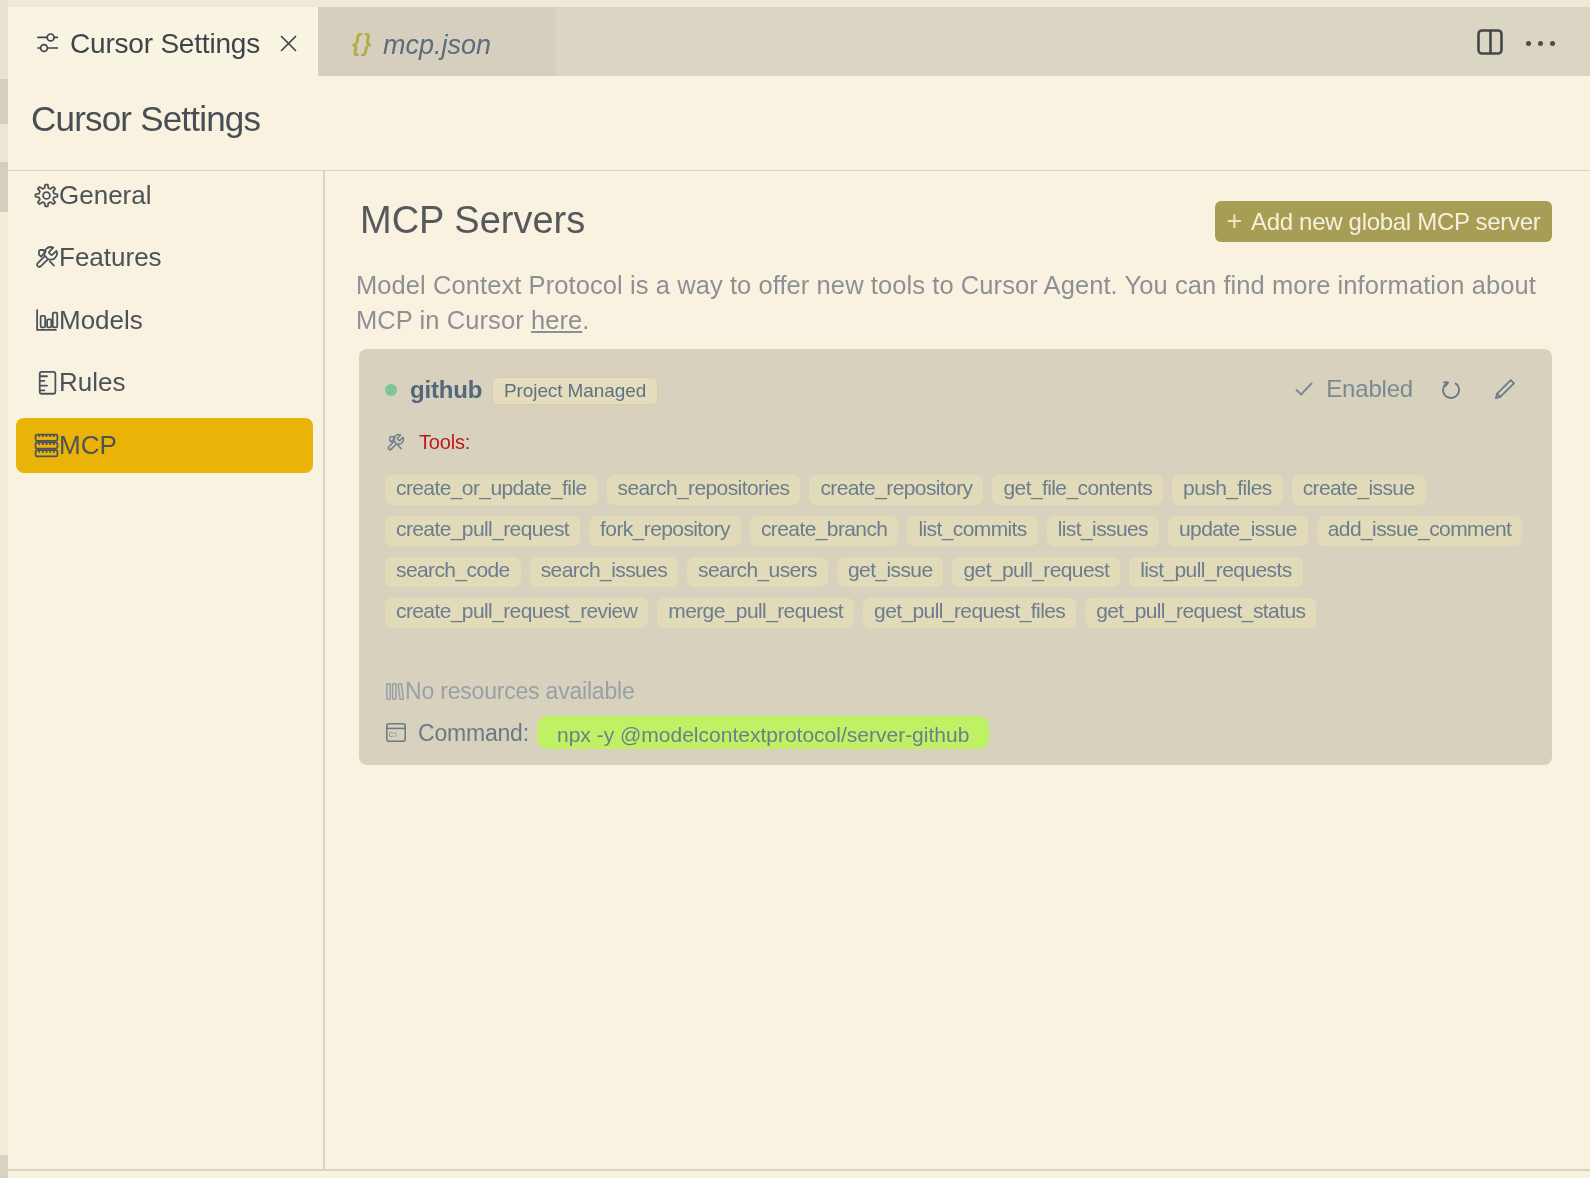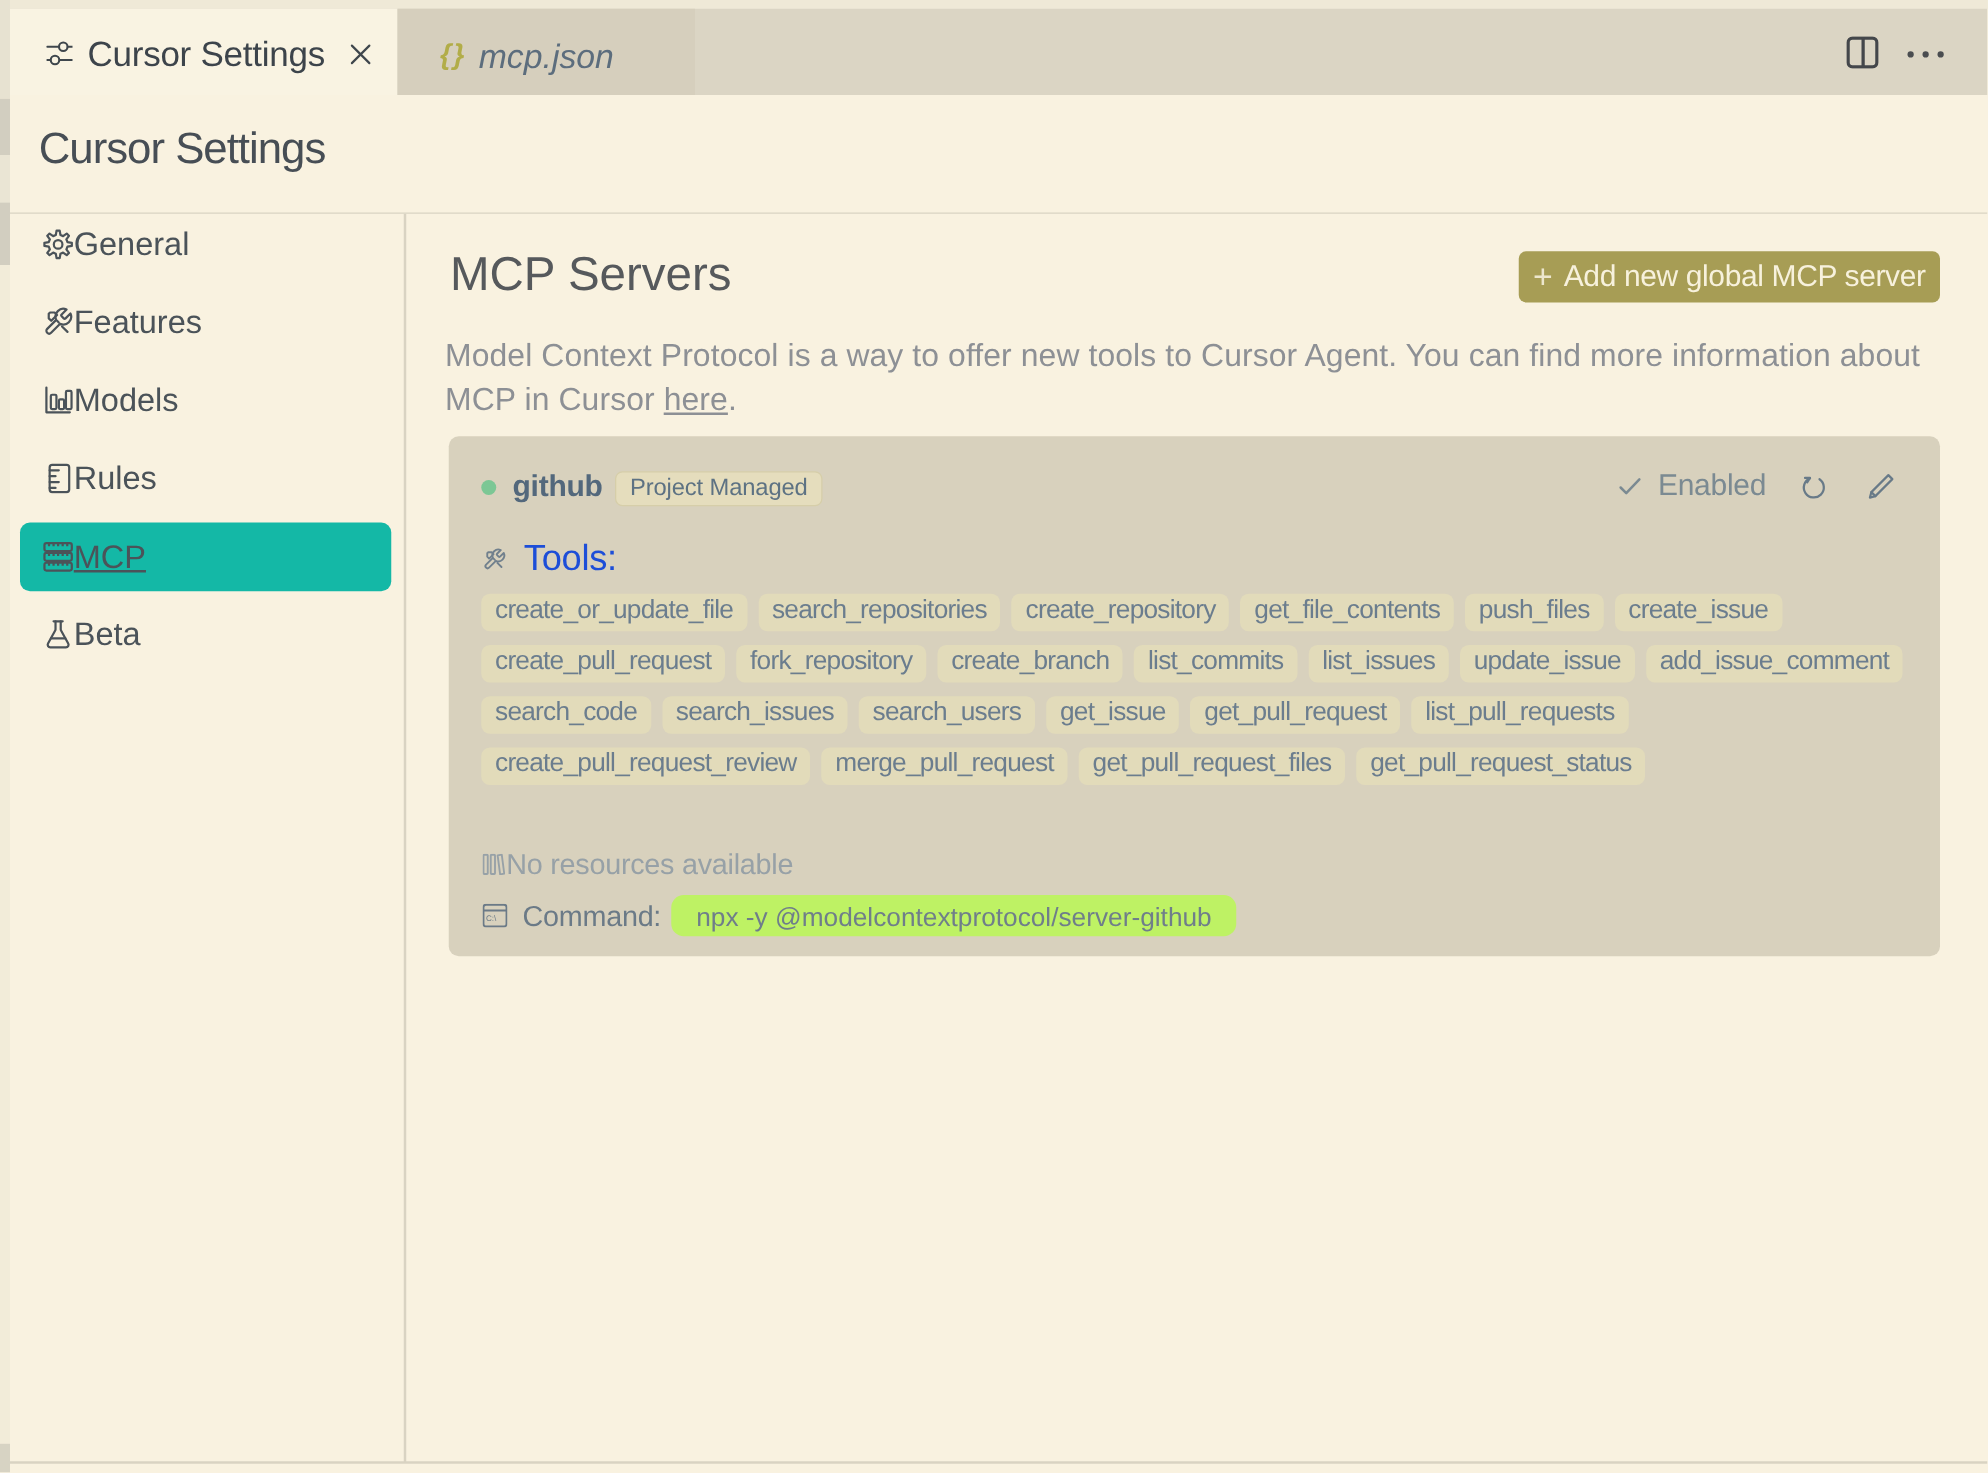--- a/index.html
+++ b/index.html
@@ -24,38 +24,38 @@
   #bdivider { left:8px; top:1169px; width:1582px; height:1.5px; background:#d9d3c2; }
 
   
   .sl { left:0; width:8px; }
 
   
   #sidebar { left:16px; top:168px; width:297px; }
   .sbitem { height:55px; margin-bottom:7.4px; display:flex; align-items:center; border-radius:8px; color:#4b5359; font-size:26px; }
   .sbitem svg { margin-left:18px; }
   .sbitem span { }
-  .sbitem.sel { background:#14b8a6;text-decoration:underline; }
+  .sbitem.sel { background:#eab308; }
 
   
   #h1 { left:360px; top:201px; font-size:38px; line-height:38px; color:#56595c; }
   #addbtn { left:1215px; top:201px; width:337px; height:41px; background:#a79d55; border-radius:6px; color:#f7f1dc; display:flex; align-items:center; justify-content:center; font-size:24px; letter-spacing:-0.3px; }
   #addbtn .plus { font-size:27px; margin-right:9px; font-weight:400; color:#ece6cc; }
   #para { left:356px; top:268px; width:1240px; font-size:25.5px; line-height:35px; letter-spacing:0.08px; color:#8d9095; }
   #para a { color:#8d9095; text-decoration:underline; }
 
   
   #card { left:359px; top:349px; width:1193px; height:416px; background:#d8d1bd; border-radius:8px; }
   #dot { left:26px; top:35px; width:12px; height:12px; border-radius:50%; background:#7cc795; }
   #ghname { left:51px; top:29px; font-size:24px; line-height:24px; font-weight:700; color:#53687c; letter-spacing:-0.2px; }
   #badge { left:133px; top:28px; height:28px; border-radius:6px; background:#e5ddbd; border:1px solid #d6cea9; color:#5d7283; font-size:19px; display:flex; align-items:center; padding:0 11px; letter-spacing:-0.1px; }
   #hdr-right { right:35px; top:26px; display:flex; align-items:center; height:28px; }
   #hdr-right .en { font-size:24px; color:#7b8a92; margin-left:13px; letter-spacing:-0.2px; }
   #toolsrow { left:27px; top:82px; display:flex; align-items:center; }
-  #toolsrow span { margin-left:14px; font-size:29px; color:#1d4ed8; letter-spacing:-0.2px; }
+  #toolsrow span { margin-left:14px; font-size:20px; color:#b91c1c; letter-spacing:-0.2px; }
   .tagrow { left:26px; display:flex; gap:9px; }
   .tag { height:30px; border-radius:7px; background:#e2dbba; color:#6b7d8e; font-size:21px; letter-spacing:-0.6px; line-height:26px; padding:0 11px; white-space:nowrap; }
   #resrow { left:27px; top:329px; display:flex; align-items:center; }
   #resrow span { margin-left:1px; font-size:23px; color:#97a1a7; letter-spacing:-0.2px; }
   #cmdicon { left:27px; top:374px; }
   #cmdlbl { left:59px; top:366px; font-size:23px; line-height:36px; color:#6b7a87; letter-spacing:-0.2px; }
   #chip { position:absolute; left:178px; top:367px; height:33px; border-radius:10px; background:#bef264; color:#6f7e8a; font-size:21px; letter-spacing:0; line-height:37px; padding:0 20px; }
 </style>
 </head>
 <body>
@@ -143,28 +143,20 @@
       <svg width="25" height="25" viewBox="0 0 24 24" fill="none" stroke="#4b5359" stroke-width="1.7" stroke-linejoin="round">
         <rect x="1.5" y="1.5" width="21" height="6" rx="1.5"></rect>
         <rect x="1.5" y="9" width="21" height="6" rx="1.5"></rect>
         <rect x="1.5" y="16.5" width="21" height="6" rx="1.5"></rect>
         <path d="M5 1.5v2.4M8.5 1.5v2.4M12 1.5v2.4M15.5 1.5v2.4M19 1.5v2.4"></path>
         <path d="M5 9v2.4M8.5 9v2.4M12 9v2.4M15.5 9v2.4M19 9v2.4"></path>
         <path d="M5 16.5v2.4M8.5 16.5v2.4M12 16.5v2.4M15.5 16.5v2.4M19 16.5v2.4"></path>
       </svg>
       <span>MCP</span>
     </div>
-  <div class="sbitem">
-      <svg width="25" height="25" viewBox="0 0 24 24" fill="none" stroke="#4b5359" stroke-width="1.7" stroke-linecap="round" stroke-linejoin="round">
-        <path d="M14 2v6a2 2 0 0 0 .245.96l5.51 10.08A2 2 0 0 1 18 22H6a2 2 0 0 1-1.755-2.96l5.51-10.08A2 2 0 0 0 10 8V2"></path>
-        <path d="M6.453 15h11.094"></path>
-        <path d="M8.5 2h7"></path>
-      </svg>
-      <span>Beta</span>
-    </div>
 </div>
 
 <div class="abs" id="h1">MCP Servers</div>
 <div class="abs" id="addbtn"><span class="plus">+</span>Add new global MCP server</div>
 <div class="abs" id="para">Model Context Protocol is a way to offer new tools to Cursor Agent. You can find more information about<br>MCP in Cursor <a>here</a>.</div>
 
 <div class="abs" id="card">
   <div class="abs" id="dot"></div>
   <div class="abs" id="ghname">github</div>
   <div class="abs" id="badge">Project Managed</div>

